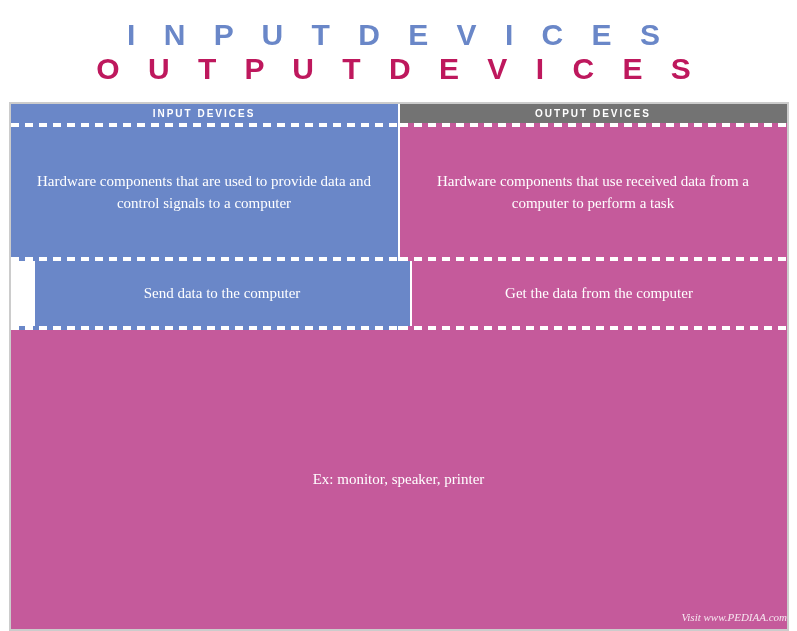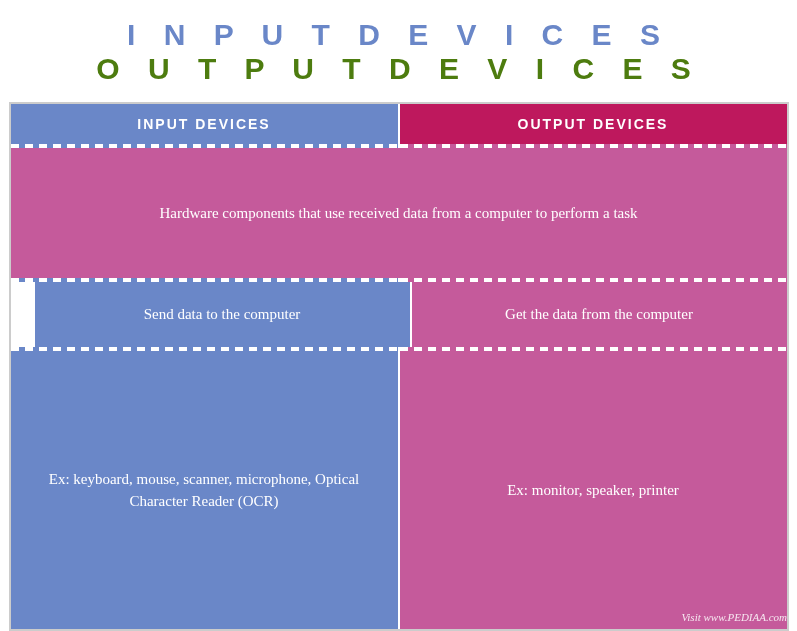--- a/index.html
+++ b/index.html
@@ -45,56 +45,56 @@
       color: #333333;
       display: block;
       margin: 2px 0;
     }
 
     .title-output {
       font-family: 'Arial', sans-serif;
       font-size: 30px;
       font-weight: bold;
       letter-spacing: 10px;
-      color: #4d7c0f;
+      color: #be185d;
       display: block;
     }
 
     .comparison-table {
       width: 780px;
       border: 2px solid #cccccc;
       margin-top: 8px;
       display: flex;
       flex-direction: column;
       flex: 1;
     }
 
     .table-header-row {
       display: flex;
       width: 100%;
     }
 
     .header-cell {
       flex: 1;
-      padding: 12px 10px;
-      text-align: center;
-      font-family: 'Arial', sans-serif;
-      font-size: 14px;
+      padding: 4px 10px;
+      text-align: center;
+      font-family: 'Arial', sans-serif;
+      font-size: 10px;
       font-weight: bold;
       letter-spacing: 2px;
       color: #ffffff;
     }
 
     .header-cell.input-header {
       background: #6a87c8;
       border-right: 2px solid #ffffff;
     }
 
     .header-cell.output-header {
-      background: #be185d;
+      background: #737373;
     }
 
     .table-body-row {
       display: flex;
       width: 100%;
       flex: 1;
     }
 
     .body-cell {
       flex: 1;
@@ -201,39 +201,39 @@
       <div class="header-cell input-header">INPUT DEVICES</div>
       <div class="header-cell output-header">OUTPUT DEVICES</div>
     </div>
 
     <div class="header-inner-dashed">
       <div class="inp-d"></div>
       <div class="out-d"></div>
     </div>
 
     <div class="table-body-row" style="flex: 0 0 auto; min-height: 130px;">
+      <div class="body-cell input-cell">Hardware components that are used to provide data and control signals to a computer</div>
       <div class="body-cell output-cell">Hardware components that use received data from a computer to perform a task</div>
     </div>
 
     <div class="row-divider">
       <div class="input-div"></div>
       <div class="output-div"></div>
     </div>
 
     <div class="table-body-row" style="flex: 0 0 auto; min-height: 65px; padding-left: 24px;">
       <div class="body-cell input-cell">Send data to the computer</div>
       <div class="body-cell output-cell">Get the data from the computer</div>
     </div>
 
     <div class="row-divider">
       <div class="input-div"></div>
       <div class="output-div"></div>
     </div>
 
     <div class="table-body-row" style="flex: 1;">
-      <div class="body-cell input-cell">Ex: keyboard, mouse, scanner, microphone, Optical Character Reader (OCR)</div>
       <div class="body-cell output-cell" style="flex-direction: column; justify-content: center;">
         <span>Ex: monitor, speaker, printer</span>
         <span class="pediaa-credit">Visit www.PEDIAA.com</span>
       </div>
     </div>
   </div>
 </div>
 
 </body></html>

